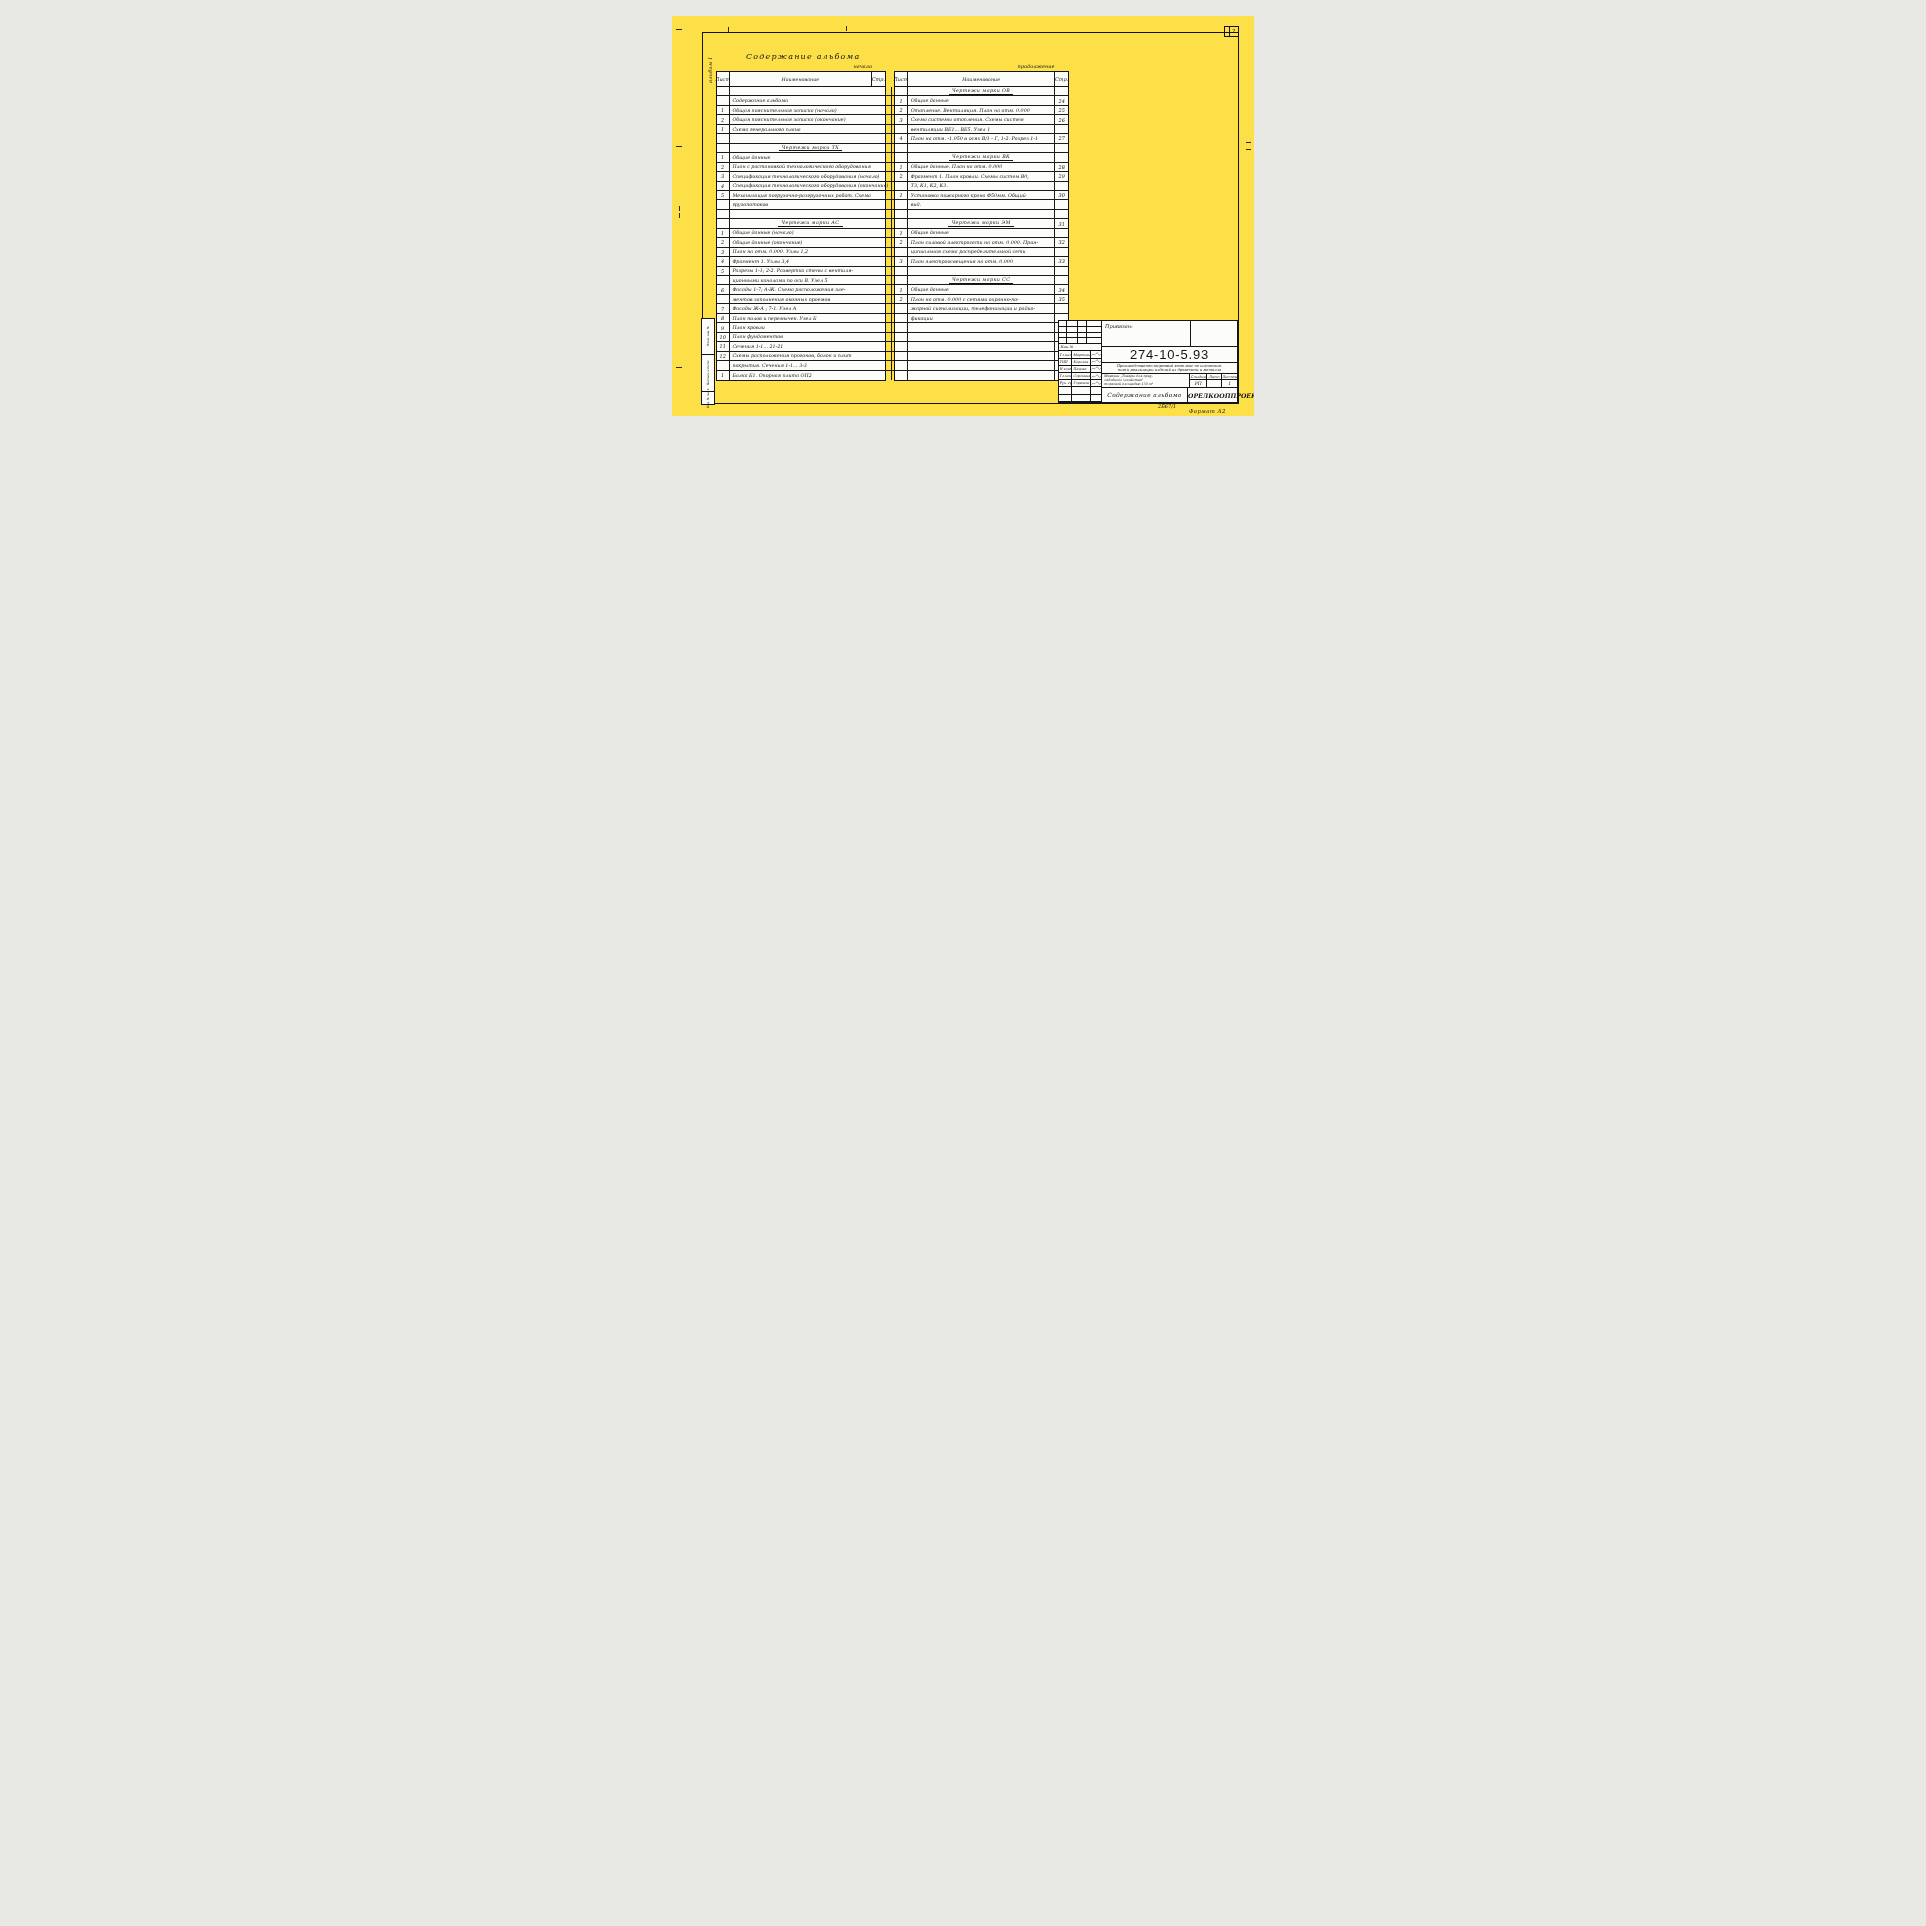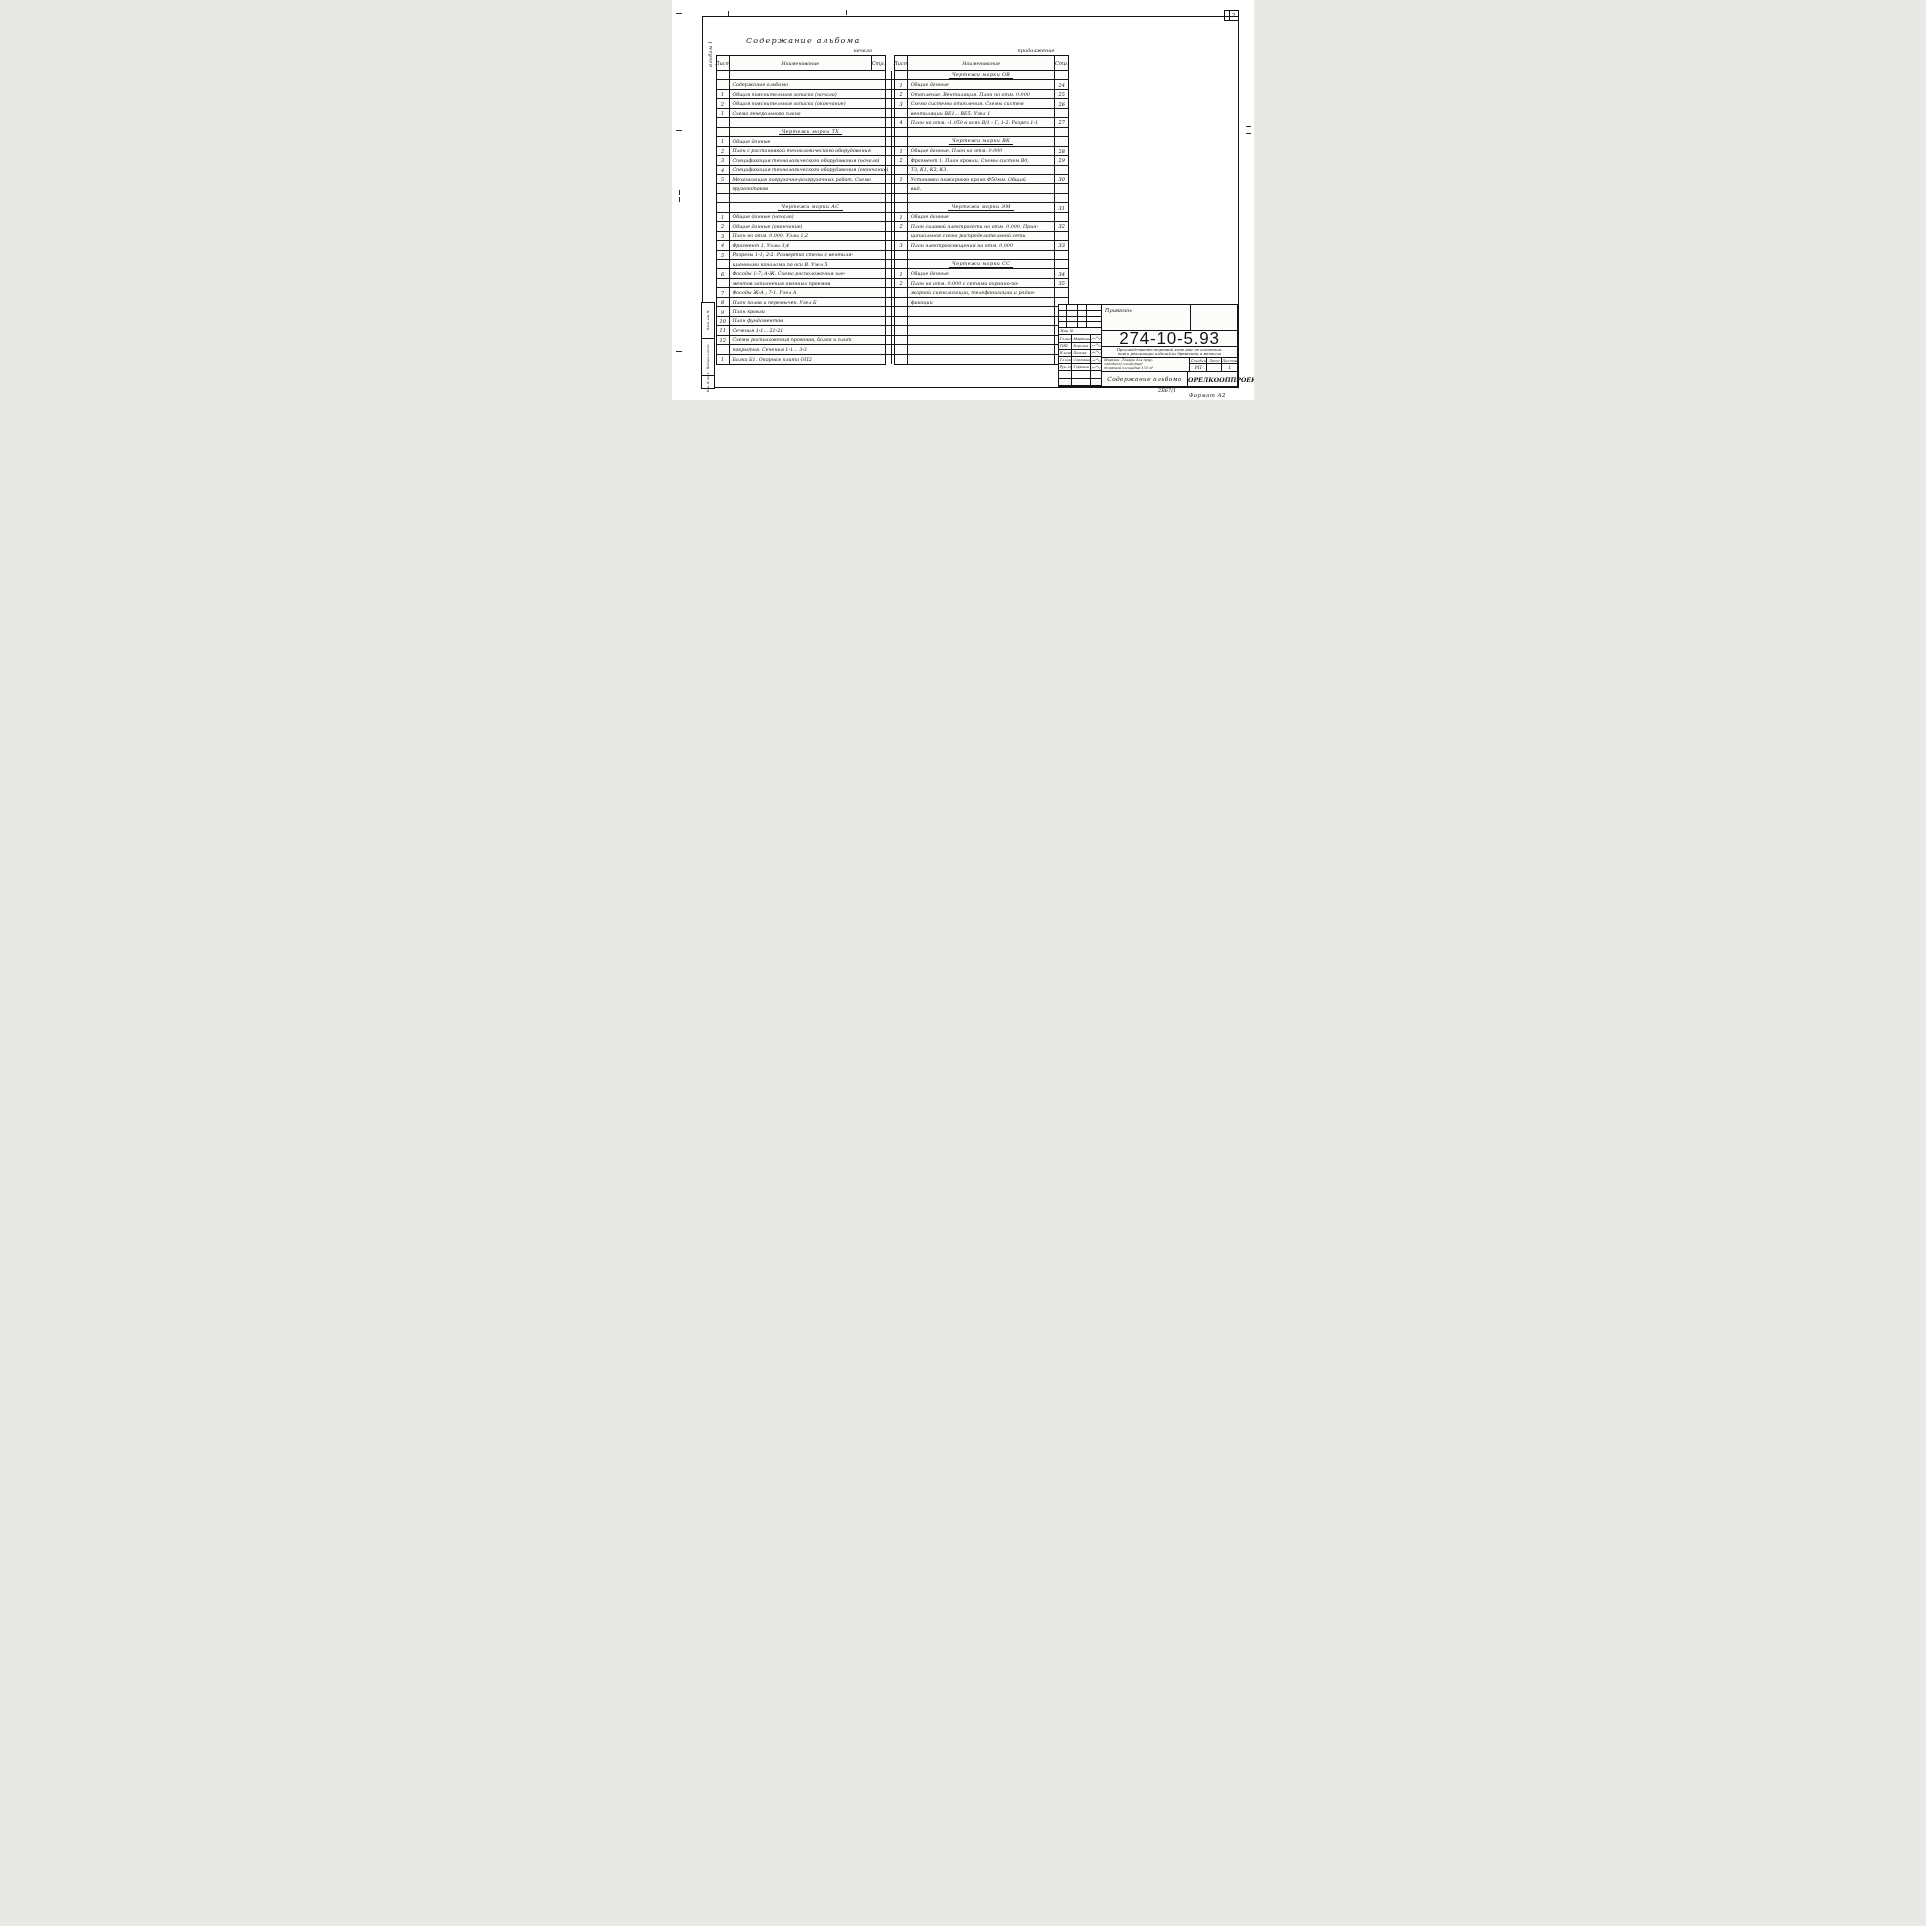--- a/index.html
+++ b/index.html
@@ -1,18 +1,18 @@
 <!DOCTYPE html>
 <html style="font-size:6.2px"><head>
 <meta charset="utf-8">
 <style>
   html,body{margin:0;padding:0;background:#e8e8e4;}
   .sheet{
-    position:relative;width:582px;height:400px;margin:0 auto;
-    background:#ffffff;color:#141414;
+    position:relative;width:582px;height:400px;margin:16px auto;
+    background:#fde047;color:#141414;
     font-family:"DejaVu Serif", serif;font-style:italic;
     overflow:hidden;
   }
   .frame{
     position:absolute;left:30px;top:16px;width:535px;height:370px;
     border:1.2px solid #141414;
   }
   
   .corner-box{
     position:absolute;left:552px;top:9.6px;width:13px;height:9.2px;
@@ -82,21 +82,21 @@
   .sigrow{height:6.2px;flex:none;display:flex;border-bottom:0.8px solid #141414;font-size:3.3px;}
   .sigrow .sr{width:11.6px;flex:none;border-right:0.8px solid #141414;display:flex;align-items:center;padding-left:0.8px;overflow:hidden;white-space:nowrap;}
   .sigrow .sn{width:16px;flex:none;border-right:0.8px solid #141414;display:flex;align-items:center;padding-left:1.2px;overflow:hidden;white-space:nowrap;}
   .sigrow .ss{flex:1;display:flex;align-items:center;justify-content:center;overflow:hidden;}
   .sigrow.empty div{color:transparent;}
   .tb-right{flex:1;display:flex;flex-direction:column;min-width:0;}
   .tb-bind{height:25px;flex:none;display:flex;border-bottom:1.2px solid #141414;}
   .tb-bind .bl{width:85px;flex:none;border-right:0.8px solid #141414;font-size:5px;padding:1.5px 0 0 3.1px;}
   .tb-bind .br{flex:1;}
   .tb-num{height:15.4px;flex:none;display:flex;align-items:center;justify-content:center;
-    font-family:"Liberation Sans",sans-serif;font-style:normal;font-size:17px;letter-spacing:0.8px;
+    font-family:"Liberation Sans",sans-serif;font-style:normal;font-size:13px;letter-spacing:0.8px;
     border-bottom:1.2px solid #141414;}
   .tb-proj{height:10px;flex:none;display:flex;flex-direction:column;align-items:center;justify-content:center;
     font-size:3.7px;line-height:4.2px;border-bottom:0.8px solid #141414;white-space:nowrap;}
   .tb-mid{height:13px;flex:none;display:flex;border-bottom:1.2px solid #141414;}
   .tb-obj{width:85px;flex:none;border-right:0.8px solid #141414;font-size:3.3px;line-height:3.9px;padding:0.8px 0 0 2.3px;white-space:nowrap;}
   .tb-stage{flex:1;display:flex;flex-direction:column;}
   .tb-stage .sh{height:5px;display:flex;border-bottom:0.8px solid #141414;font-size:3.5px;}
   .tb-stage .sv{flex:1;display:flex;font-size:4.6px;}
   .tb-stage .sc{border-right:0.8px solid #141414;display:flex;align-items:center;justify-content:center;overflow:hidden;}
   .tb-stage .sc:last-child{border-right:none;}

